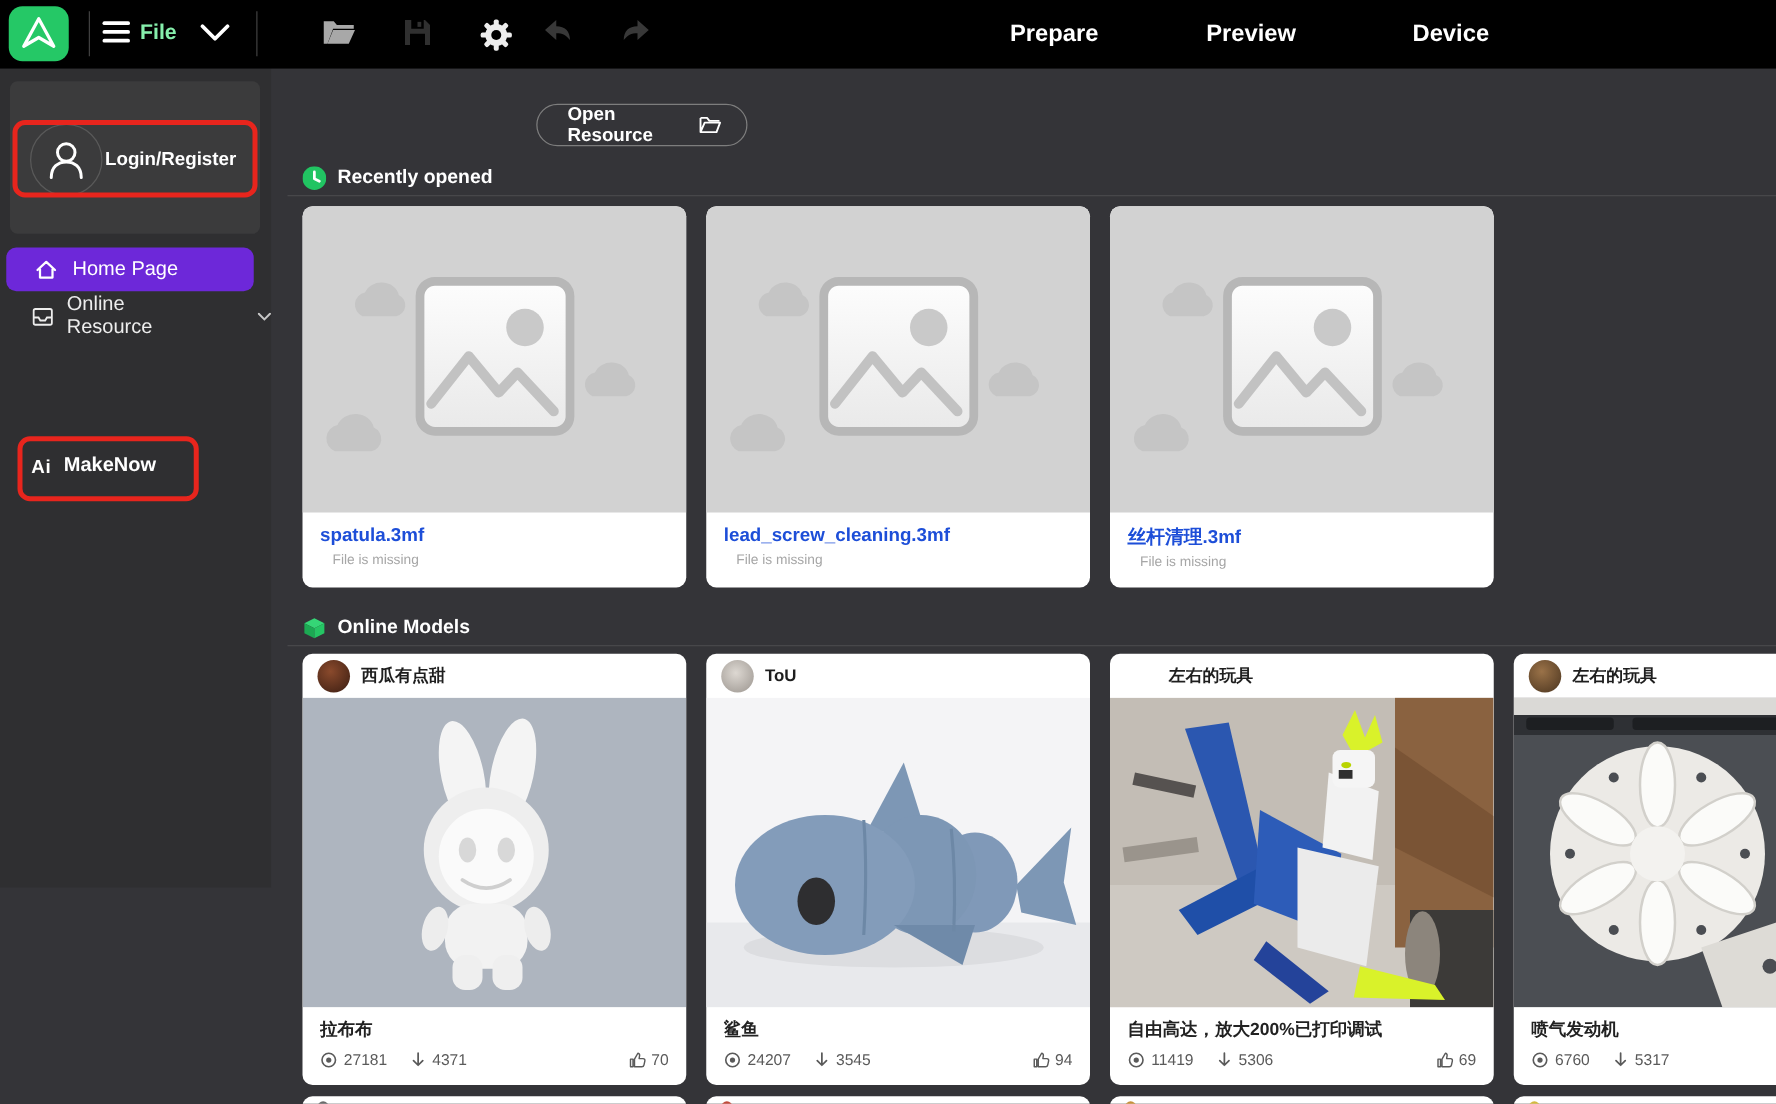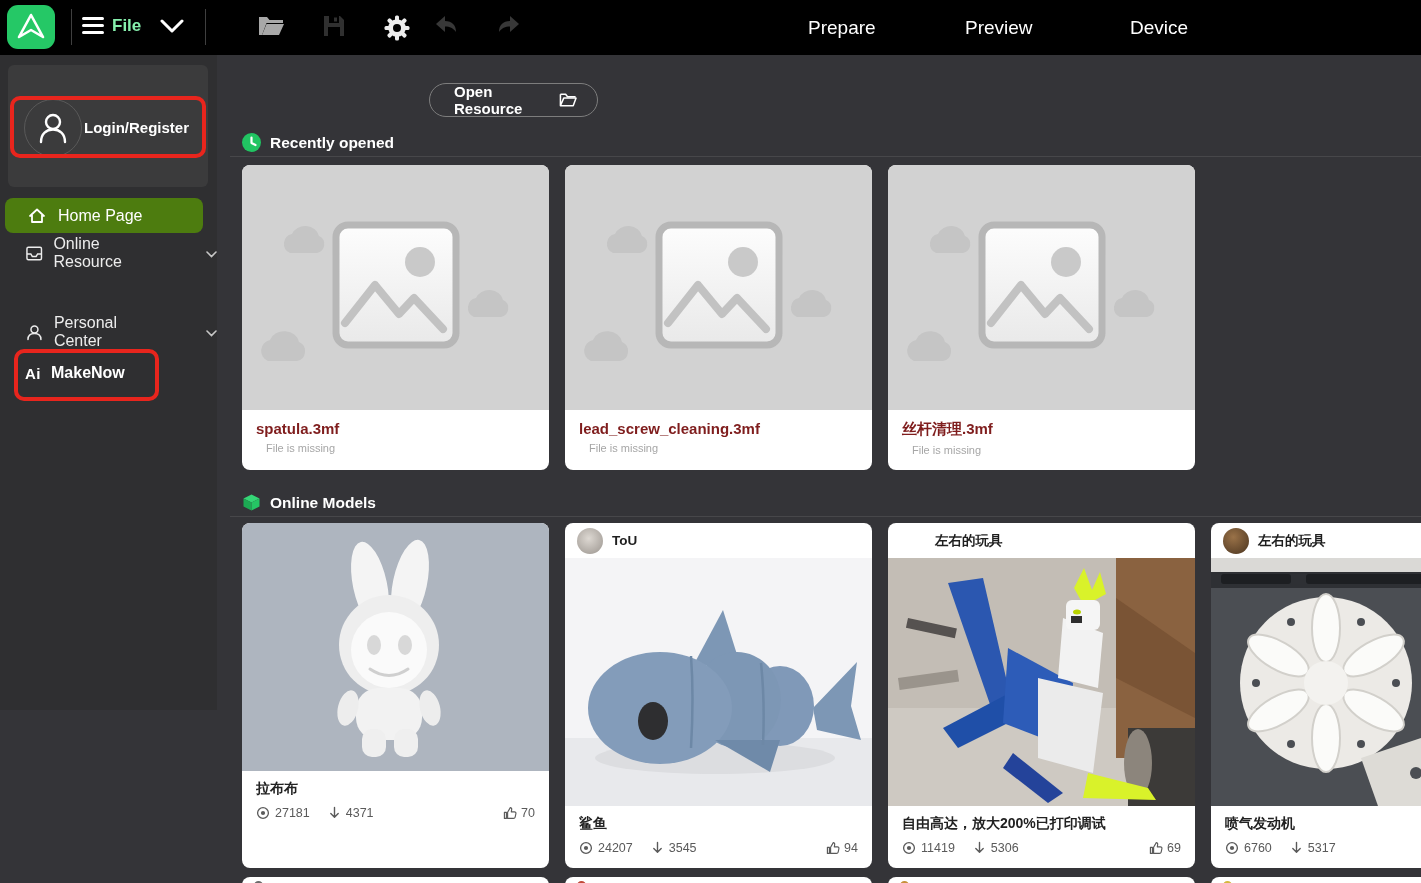--- a/index.html
+++ b/index.html
@@ -11,60 +11,60 @@
     display:flex; align-items:center; }
   .logo { position:absolute; left:7px; top:5px; width:48px; height:44px; border-radius:11px;
     background:#25c866; display:flex; align-items:center; justify-content:center; }
   .tb-div { position:absolute; top:9px; width:1px; height:36px; background:#3f3f3f; }
   .hamburger { position:absolute; left:82px; top:17px; width:22px; cursor:pointer; }
   .hamburger div { height:3px; background:#fff; border-radius:2px; margin-bottom:4px; }
   .file-label { position:absolute; left:112px; top:16px; color:#86efac; font-size:17px; font-weight:700; }
   .tb-chevron { position:absolute; left:160px; top:19px; }
   .tb-icon { position:absolute; top:13px; cursor:pointer; }
   .tb-tab { position:absolute; top:0; height:55px; line-height:55px; color:#fff; font-size:19px;
-    font-weight:400; cursor:pointer; }
+    font-weight:700; cursor:pointer; }
 
   
   .sidebar { position:absolute; left:0; top:55px; width:217px; height:655px; background:#2f2f31; }
   .userbox { position:absolute; left:8px; top:10px; width:200px; height:122px; background:#3b3b3c;
     border-radius:6px; cursor:pointer; }
   .avatar-ring { position:absolute; left:16px; top:34px; width:58px; height:58px; border-radius:50%;
     border:1px solid #595959; display:flex; align-items:center; justify-content:center; }
   .login-label { position:absolute; left:76px; top:54px; color:#fff; font-size:15px; font-weight:700; }
   .annotation { position:absolute; border:4px solid #e8251d; border-radius:10px; pointer-events:none; }
   .ann-login { left:10px; top:41px; width:196px; height:62px; }
   .ann-makenow { left:14px; top:294px; width:145px; height:52px; }
-  .home-btn { position:absolute; left:5px; top:143px; width:198px; height:35px; background:#4d7c0f;
+  .home-btn { position:absolute; left:5px; top:143px; width:198px; height:35px; background:#6d28d9;
     border-radius:8px; display:flex; align-items:center; color:#fff; font-size:16px; cursor:pointer; }
   .home-btn .lbl { margin-left:12px; }
   .home-btn svg { margin-left:23px; }
   .side-item { position:absolute; left:0; width:217px; height:36px; display:flex; align-items:center;
     color:#ededed; font-size:16px; cursor:pointer; }
   .side-item svg, .side-item .ai { margin-left:25px; }
   .side-item .lbl { margin-left:10px; }
   .side-item .chev { margin-left:12px; }
   .ai { color:#fff; font-weight:700; font-size:15px; letter-spacing:0.5px; }
 
   
   .main { position:absolute; left:217px; top:55px; width:1204px; height:828px; background:#343438;
     overflow:hidden; }
   .pill { position:absolute; top:28px; height:34px; border:1.5px solid #7d7d7d; border-radius:18px;
     display:flex; align-items:center; color:#fff; font-size:15px; font-weight:700; cursor:pointer;
     background:transparent; }
   .pill .lbl { margin-left:24px; }
   .pill .plus { margin-left:auto; margin-right:20px; font-size:21px; font-weight:400; }
   .pill svg { margin-left:auto; margin-right:20px; }
-  .section-head { position:absolute; left:25px; display:flex; align-items:center; gap:9px;
+  .section-head { position:absolute; left:25px; display:flex; align-items:flex-start; gap:9px;
     color:#fff; font-size:15.5px; font-weight:700; }
   .hr { position:absolute; left:13px; right:0; height:1px; background:#47474a; }
 
   .recent-card { position:absolute; top:110px; width:307px; height:305px; border-radius:8px;
     background:#fff; cursor:pointer; overflow:hidden; }
   .ph-area { width:307px; height:245px; background:#d2d2d2; }
-  .rc-title { margin:10px 0 0 14px; font-size:15px; font-weight:700; color:#7f1d1d; }
+  .rc-title { margin:10px 0 0 14px; font-size:15px; font-weight:700; color:#1d4ed8; }
   .rc-status { margin:5px 0 0 24px; font-size:11px; color:#a6a6a6; }
 
   .model-card { position:absolute; top:468px; width:307px; height:345px; border-radius:8px;
     background:#fff; cursor:pointer; overflow:hidden; }
   .mc-head { height:35px; display:flex; align-items:center; }
   .mc-avatar { width:26px; height:26px; border-radius:50%; margin-left:12px; flex:none; }
   .mc-author { margin-left:9px; font-size:13.5px; font-weight:700; color:#1e1e1e; }
   .mc-img { width:307px; height:248px; overflow:hidden; }
   .mc-foot { padding:9px 14px 0 14px; }
   .mc-title { font-size:14px; font-weight:700; color:#222; white-space:nowrap; overflow:hidden; }
@@ -167,32 +167,20 @@
     </svg>
     <span class="lbl">Online Resource</span>
     <span class="chev">
       <svg width="11" height="7" viewBox="0 0 11 7">
           <polyline points="1,1 5.5,5.5 10,1" fill="none" stroke="#c7c7c7" stroke-width="1.6" stroke-linecap="round"></polyline>
         </svg>
     </span>
   </div>
 
 
-  <div class="side-item" style="top:259px">
-    <svg width="19" height="19" viewBox="0 0 19 19">
-      <circle cx="9.5" cy="6.5" r="3.5" fill="none" stroke="#ededed" stroke-width="1.5"></circle>
-      <path d="M3,16.5 c0,-4.2 3,-6 6.5,-6 s6.5,1.8 6.5,6" fill="none" stroke="#ededed" stroke-width="1.5" stroke-linecap="round"></path>
-    </svg>
-    <span class="lbl">Personal Center</span>
-    <span class="chev">
-      <svg width="11" height="7" viewBox="0 0 11 7">
-          <polyline points="1,1 5.5,5.5 10,1" fill="none" stroke="#c7c7c7" stroke-width="1.6" stroke-linecap="round"></polyline>
-        </svg>
-    </span>
-  </div>
 
   <div class="side-item" style="top:300px">
     <span class="ai">Ai</span>
     <span class="lbl" style="font-weight:700;color:#fff">MakeNow</span>
   </div>
   <div class="annotation ann-makenow"></div>
 </div>
 
 <div class="main">
 
@@ -268,20 +256,24 @@
     <svg width="19" height="19" viewBox="0 0 19 19">
       <polygon points="9.5,1.5 17.5,5.5 9.5,9.5 1.5,5.5" fill="#35d676"></polygon>
       <polygon points="1.5,5.5 9.5,9.5 9.5,17.5 1.5,13.5" fill="#1ca953"></polygon>
       <polygon points="17.5,5.5 9.5,9.5 9.5,17.5 17.5,13.5" fill="#25c564"></polygon>
     </svg>
     <span>Online Models</span>
   </div>
   <div class="hr" style="top:461px"></div>
 
   <div class="model-card" style="left:25px">
+    <div class="mc-head">
+      <div class="mc-avatar" style="background:radial-gradient(circle at 40% 35%,#8a4a2c,#3a1d12)"></div>
+      <div class="mc-author">西瓜有点甜</div>
+    </div>
     <div class="mc-img">
       <svg width="307" height="248" viewBox="0 0 307 248">
         <rect width="307" height="248" fill="#aeb5bf"></rect>
         <ellipse cx="128" cy="62" rx="17" ry="44" fill="#f4f4f4" transform="rotate(-12 128 62)"></ellipse>
         <ellipse cx="168" cy="60" rx="17" ry="44" fill="#f4f4f4" transform="rotate(12 168 60)"></ellipse>
         <circle cx="147" cy="122" r="50" fill="#eeeeee"></circle>
         <circle cx="147" cy="127" r="38" fill="#fafafa"></circle>
         <ellipse cx="132" cy="122" rx="7" ry="10" fill="#d8d8d8"></ellipse>
         <ellipse cx="163" cy="122" rx="7" ry="10" fill="#d8d8d8"></ellipse>
         <path d="M128,146 q19,13 38,0" fill="none" stroke="#cfcfcf" stroke-width="3" stroke-linecap="round"></path>

